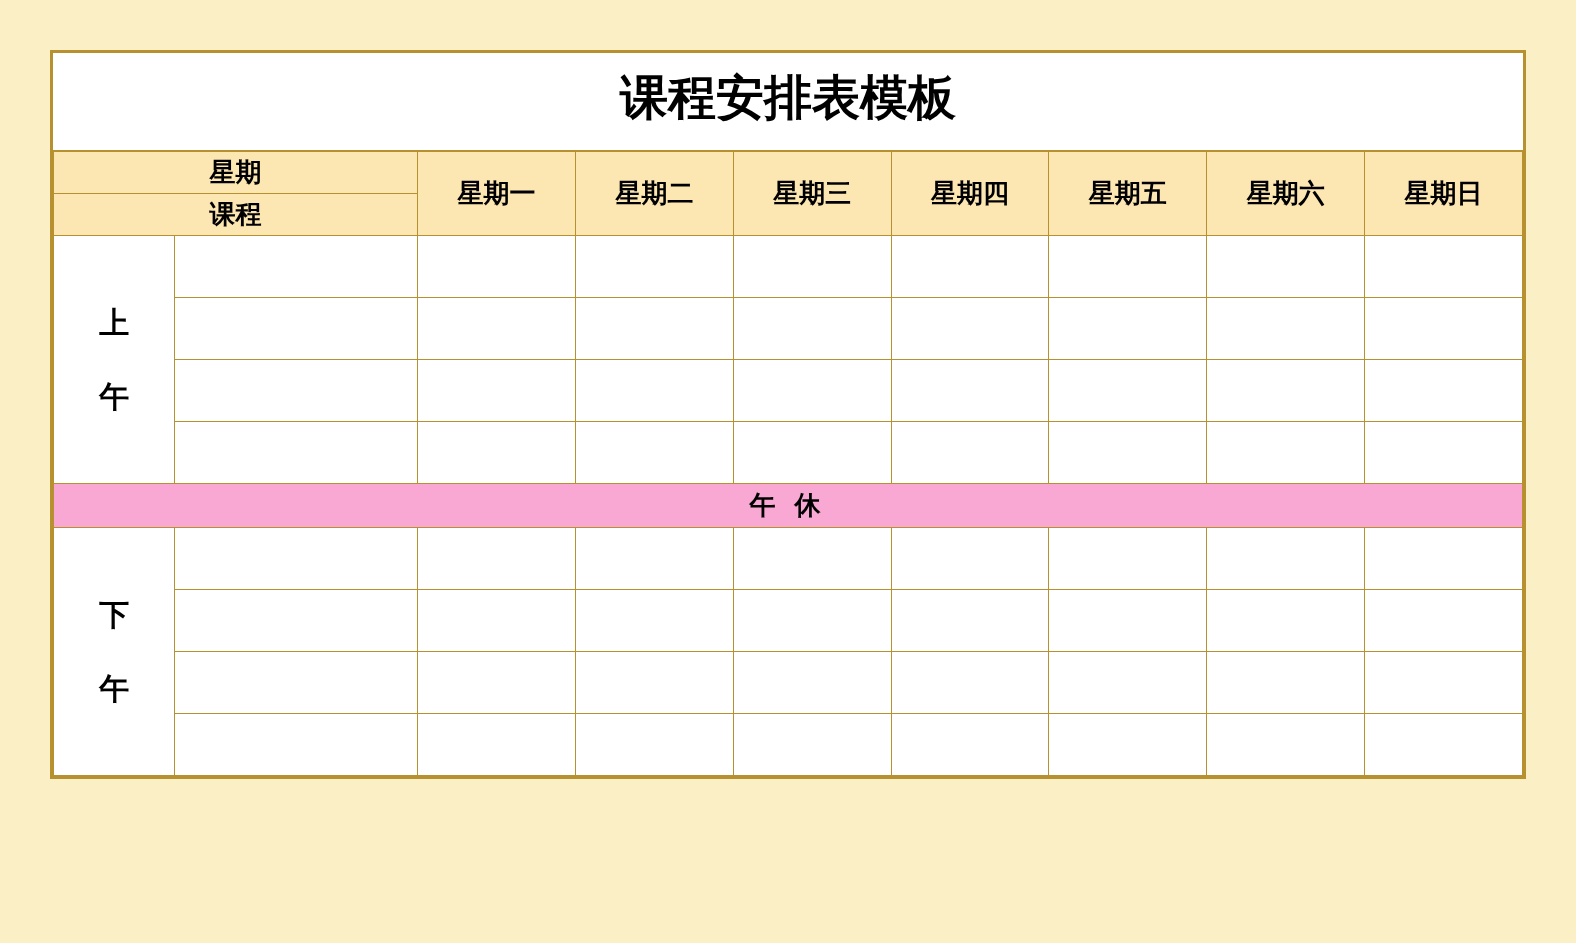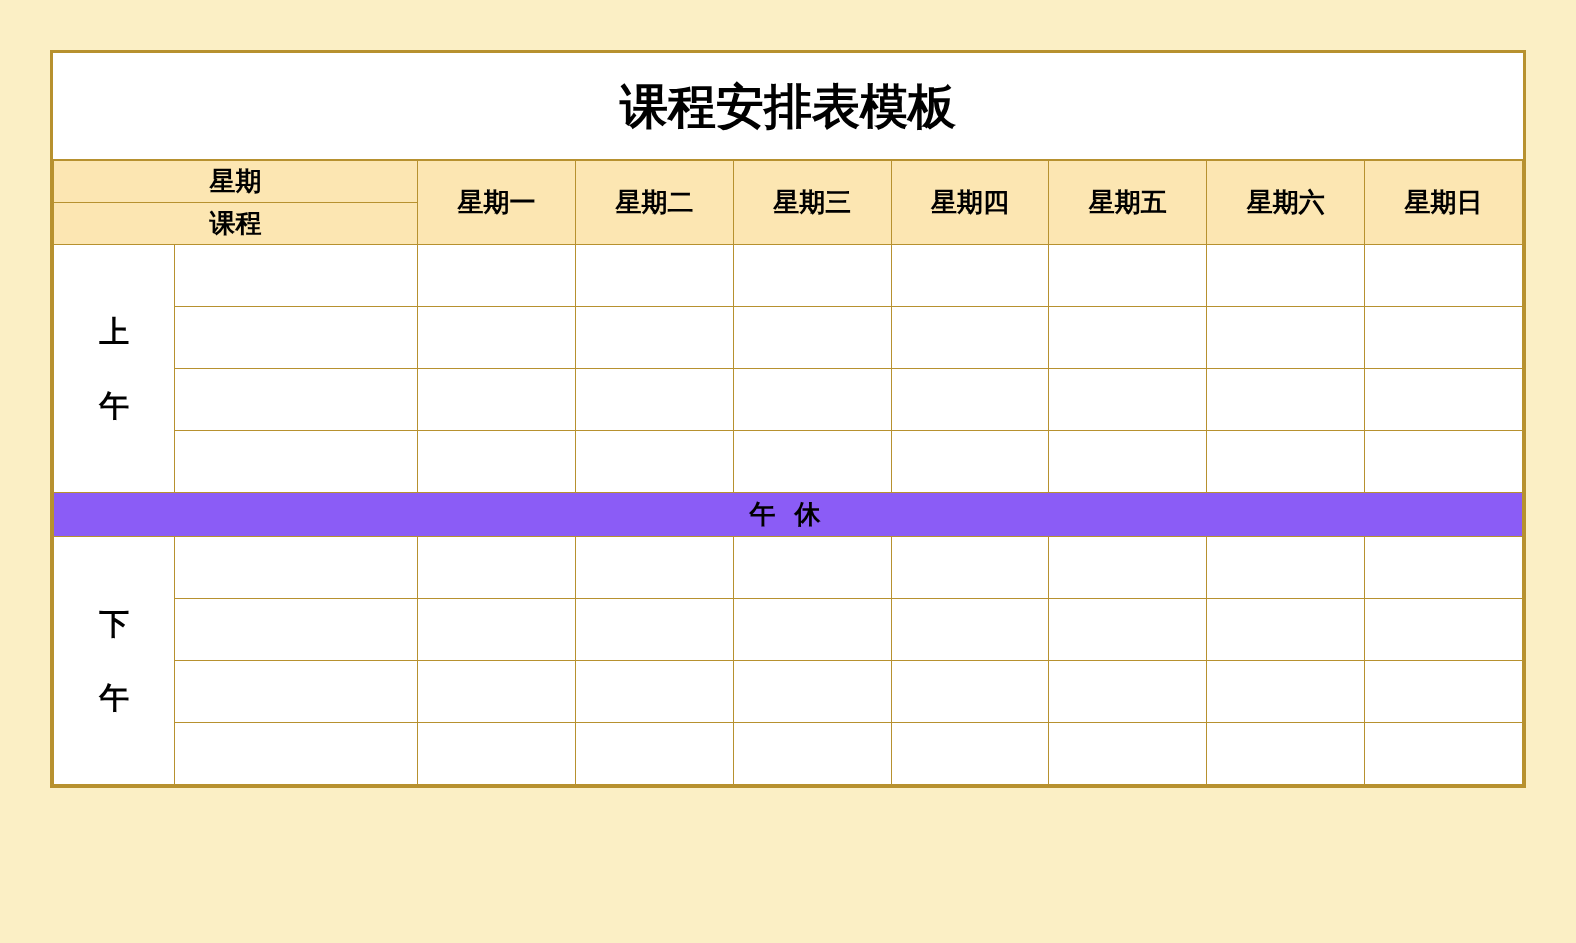--- a/index.html
+++ b/index.html
@@ -16,21 +16,21 @@
     }
     .container {
       border: 3px solid #b7912f;
       background: #ffffff;
     }
     .title {
       text-align: center;
       font-size: 48px;
       font-weight: bold;
       color: #000;
-      padding: 22px 0 20px 0;
+      padding: 13px 0 20px 0;
       border-bottom: 1px solid #b7912f;
     }
     table {
       width: 100%;
       border-collapse: collapse;
       table-layout: fixed;
     }
     td, th {
       border: 1px solid #b7912f;
       text-align: center;
@@ -53,21 +53,21 @@
     .period-label {
       background: #ffffff;
       font-size: 30px;
       line-height: 1.8;
       letter-spacing: 0;
     }
     .period-col {
       width: 120px;
     }
     .break-row td {
-      background: #8b5cf6;
+      background: #f9a8d4;
       height: 44px;
       font-size: 26px;
       letter-spacing: 6px;
     }
   </style>
 </head>
 <body>
 
 <div class="container">
   <div class="title">课程安排表模板</div>

